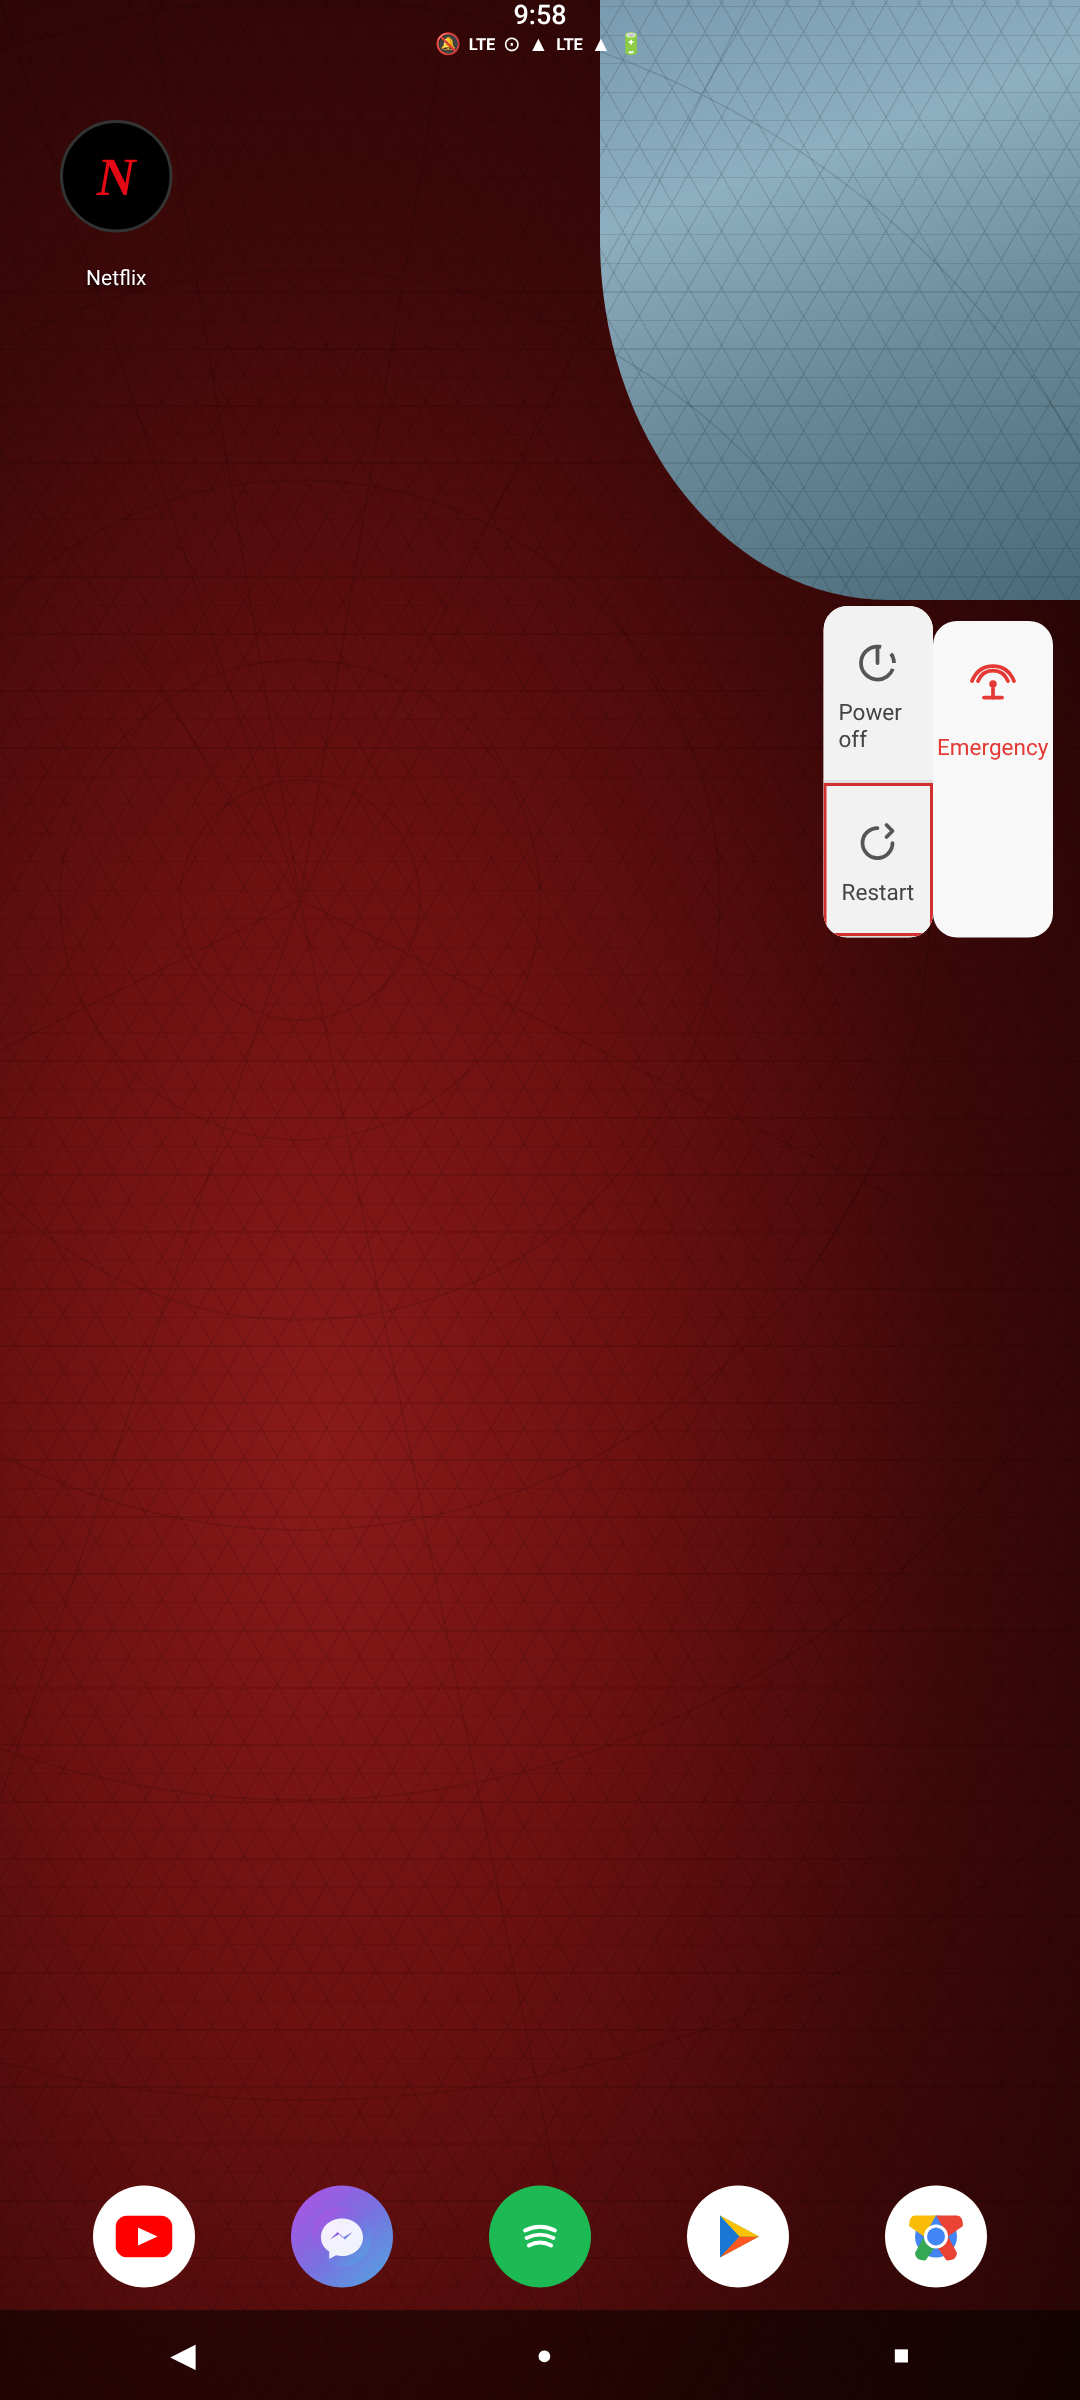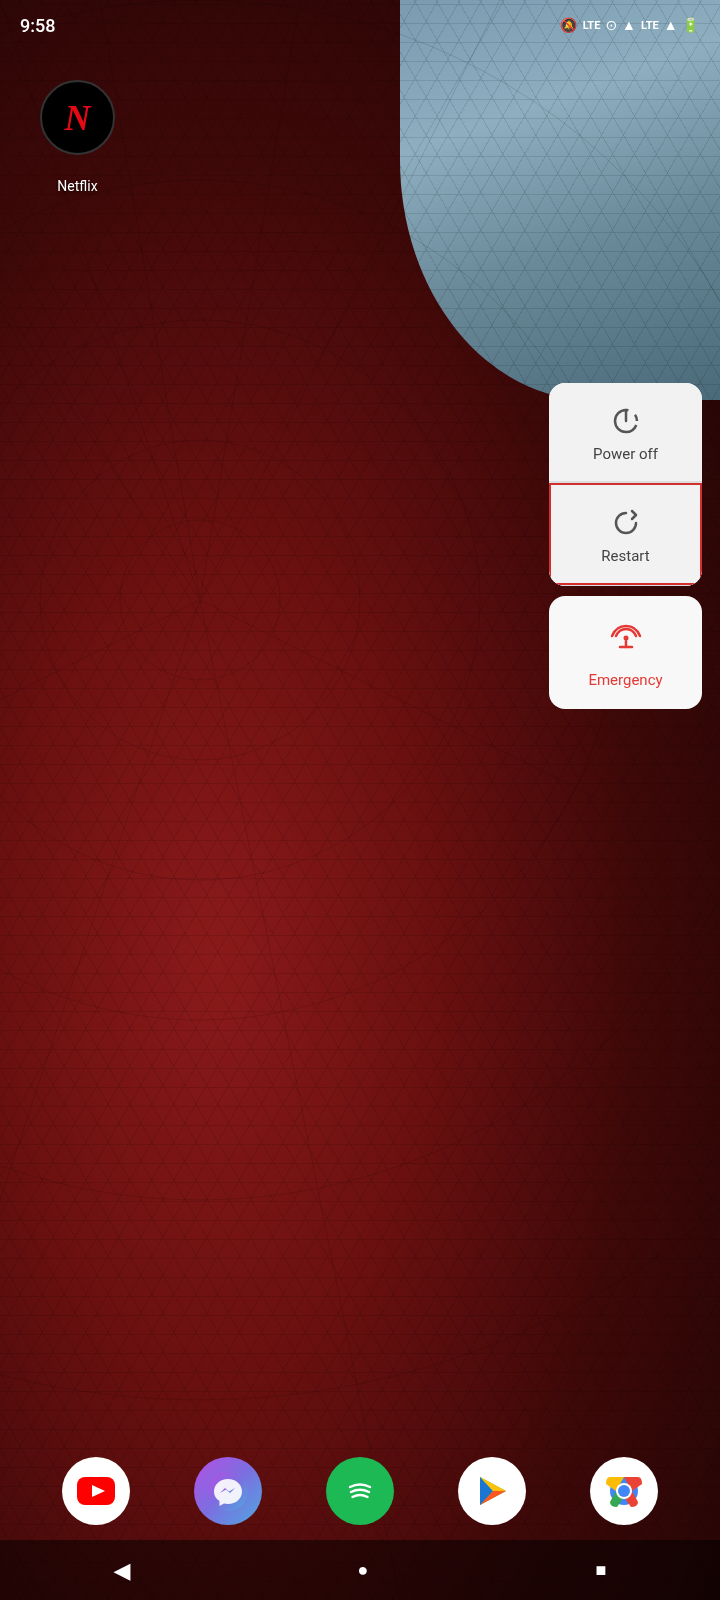--- a/index.html
+++ b/index.html
@@ -56,23 +56,23 @@
 
     
     #status-bar {
       position: absolute;
       top: 0;
       left: 0;
       right: 0;
       height: 50px;
       display: flex;
       align-items: center;
-      justify-content: space-between;
       padding: 0 20px;
       z-index: 100;
+      flex-direction: column;
     }
 
     #time {
       color: white;
       font-size: 18px;
       font-weight: 500;
     }
 
     #status-icons {
       display: flex;
@@ -120,26 +120,26 @@
     #netflix-label {
       color: white;
       font-size: 14px;
       margin-top: 23px;
       text-shadow: 0 1px 3px rgba(0,0,0,0.8);
     }
 
     
     #power-menu {
       position: absolute;
-      top: 383px;
+      top: 404px;
       right: 18px;
       width: 153px;
       z-index: 200;
       display: flex;
-      flex-direction: column;
+      flex-direction: row;
       gap: 0;
     }
 
     .menu-item {
       display: flex;
       flex-direction: column;
       align-items: center;
       justify-content: center;
       padding: 22px 10px 18px;
       cursor: pointer;

